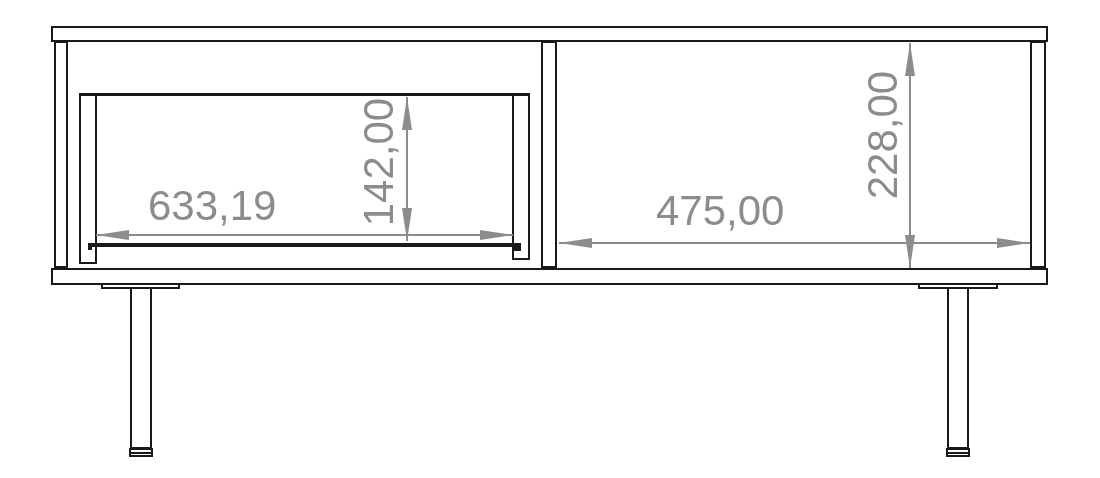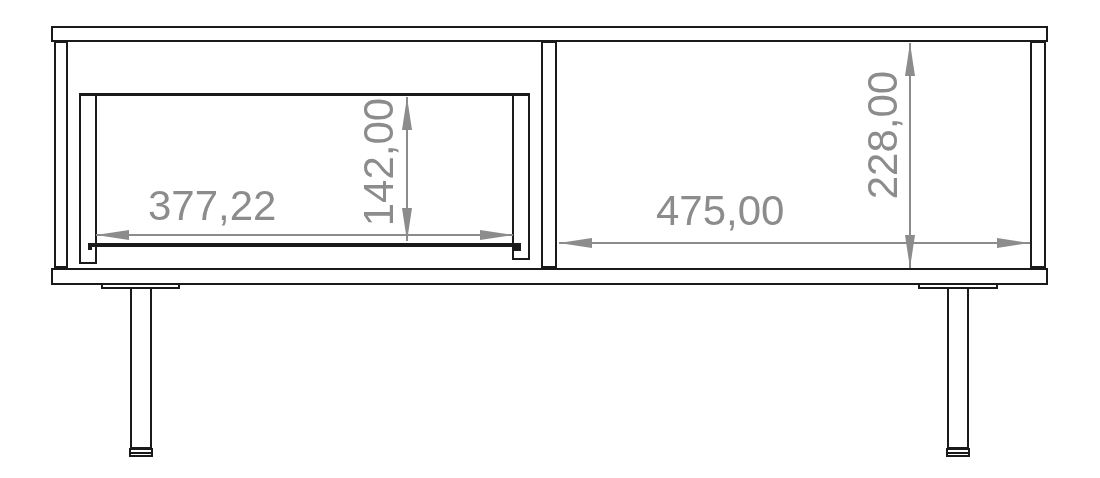--- a/index.html
+++ b/index.html
@@ -86,21 +86,21 @@
   <div class="solid" style="left:129px; top:452px; width:24px; height:2px;"></div>
 
   <div class="part" style="left:918px; top:283px; width:80px; height:6px;"></div>
   <div class="part" style="left:947px; top:287px; width:22px; height:162px;"></div>
   <div class="part" style="left:946px; top:448px; width:24px; height:9px;"></div>
   <div class="solid" style="left:946px; top:452px; width:24px; height:2px;"></div>
 
   <div class="dimline" style="left:96px; top:234px; width:417px; height:2px;"></div>
   <div class="arr left" style="left:96px;  top:230px;"></div>
   <div class="arr right" style="left:480px; top:230px;"></div>
-  <div class="dimlabel" style="left:148px; top:185px;">377,22</div>
+  <div class="dimlabel" style="left:148px; top:185px;">633,19</div>
 
   <div class="dimline" style="left:406px; top:97px; width:2px; height:144px;"></div>
   <div class="arr up" style="left:402px; top:97px;"></div>
   <div class="arr down" style="left:402px; top:208px;"></div>
   <div class="dimlabel vert" style="left:309px; top:141px;">142,00</div>
 
   <div class="dimline" style="left:559px; top:242px; width:471px; height:2px;"></div>
   <div class="arr left" style="left:559px; top:238px;"></div>
   <div class="arr right" style="left:997px; top:238px;"></div>
   <div class="dimlabel" style="left:656px; top:190px;text-align:center;">475,00</div>

